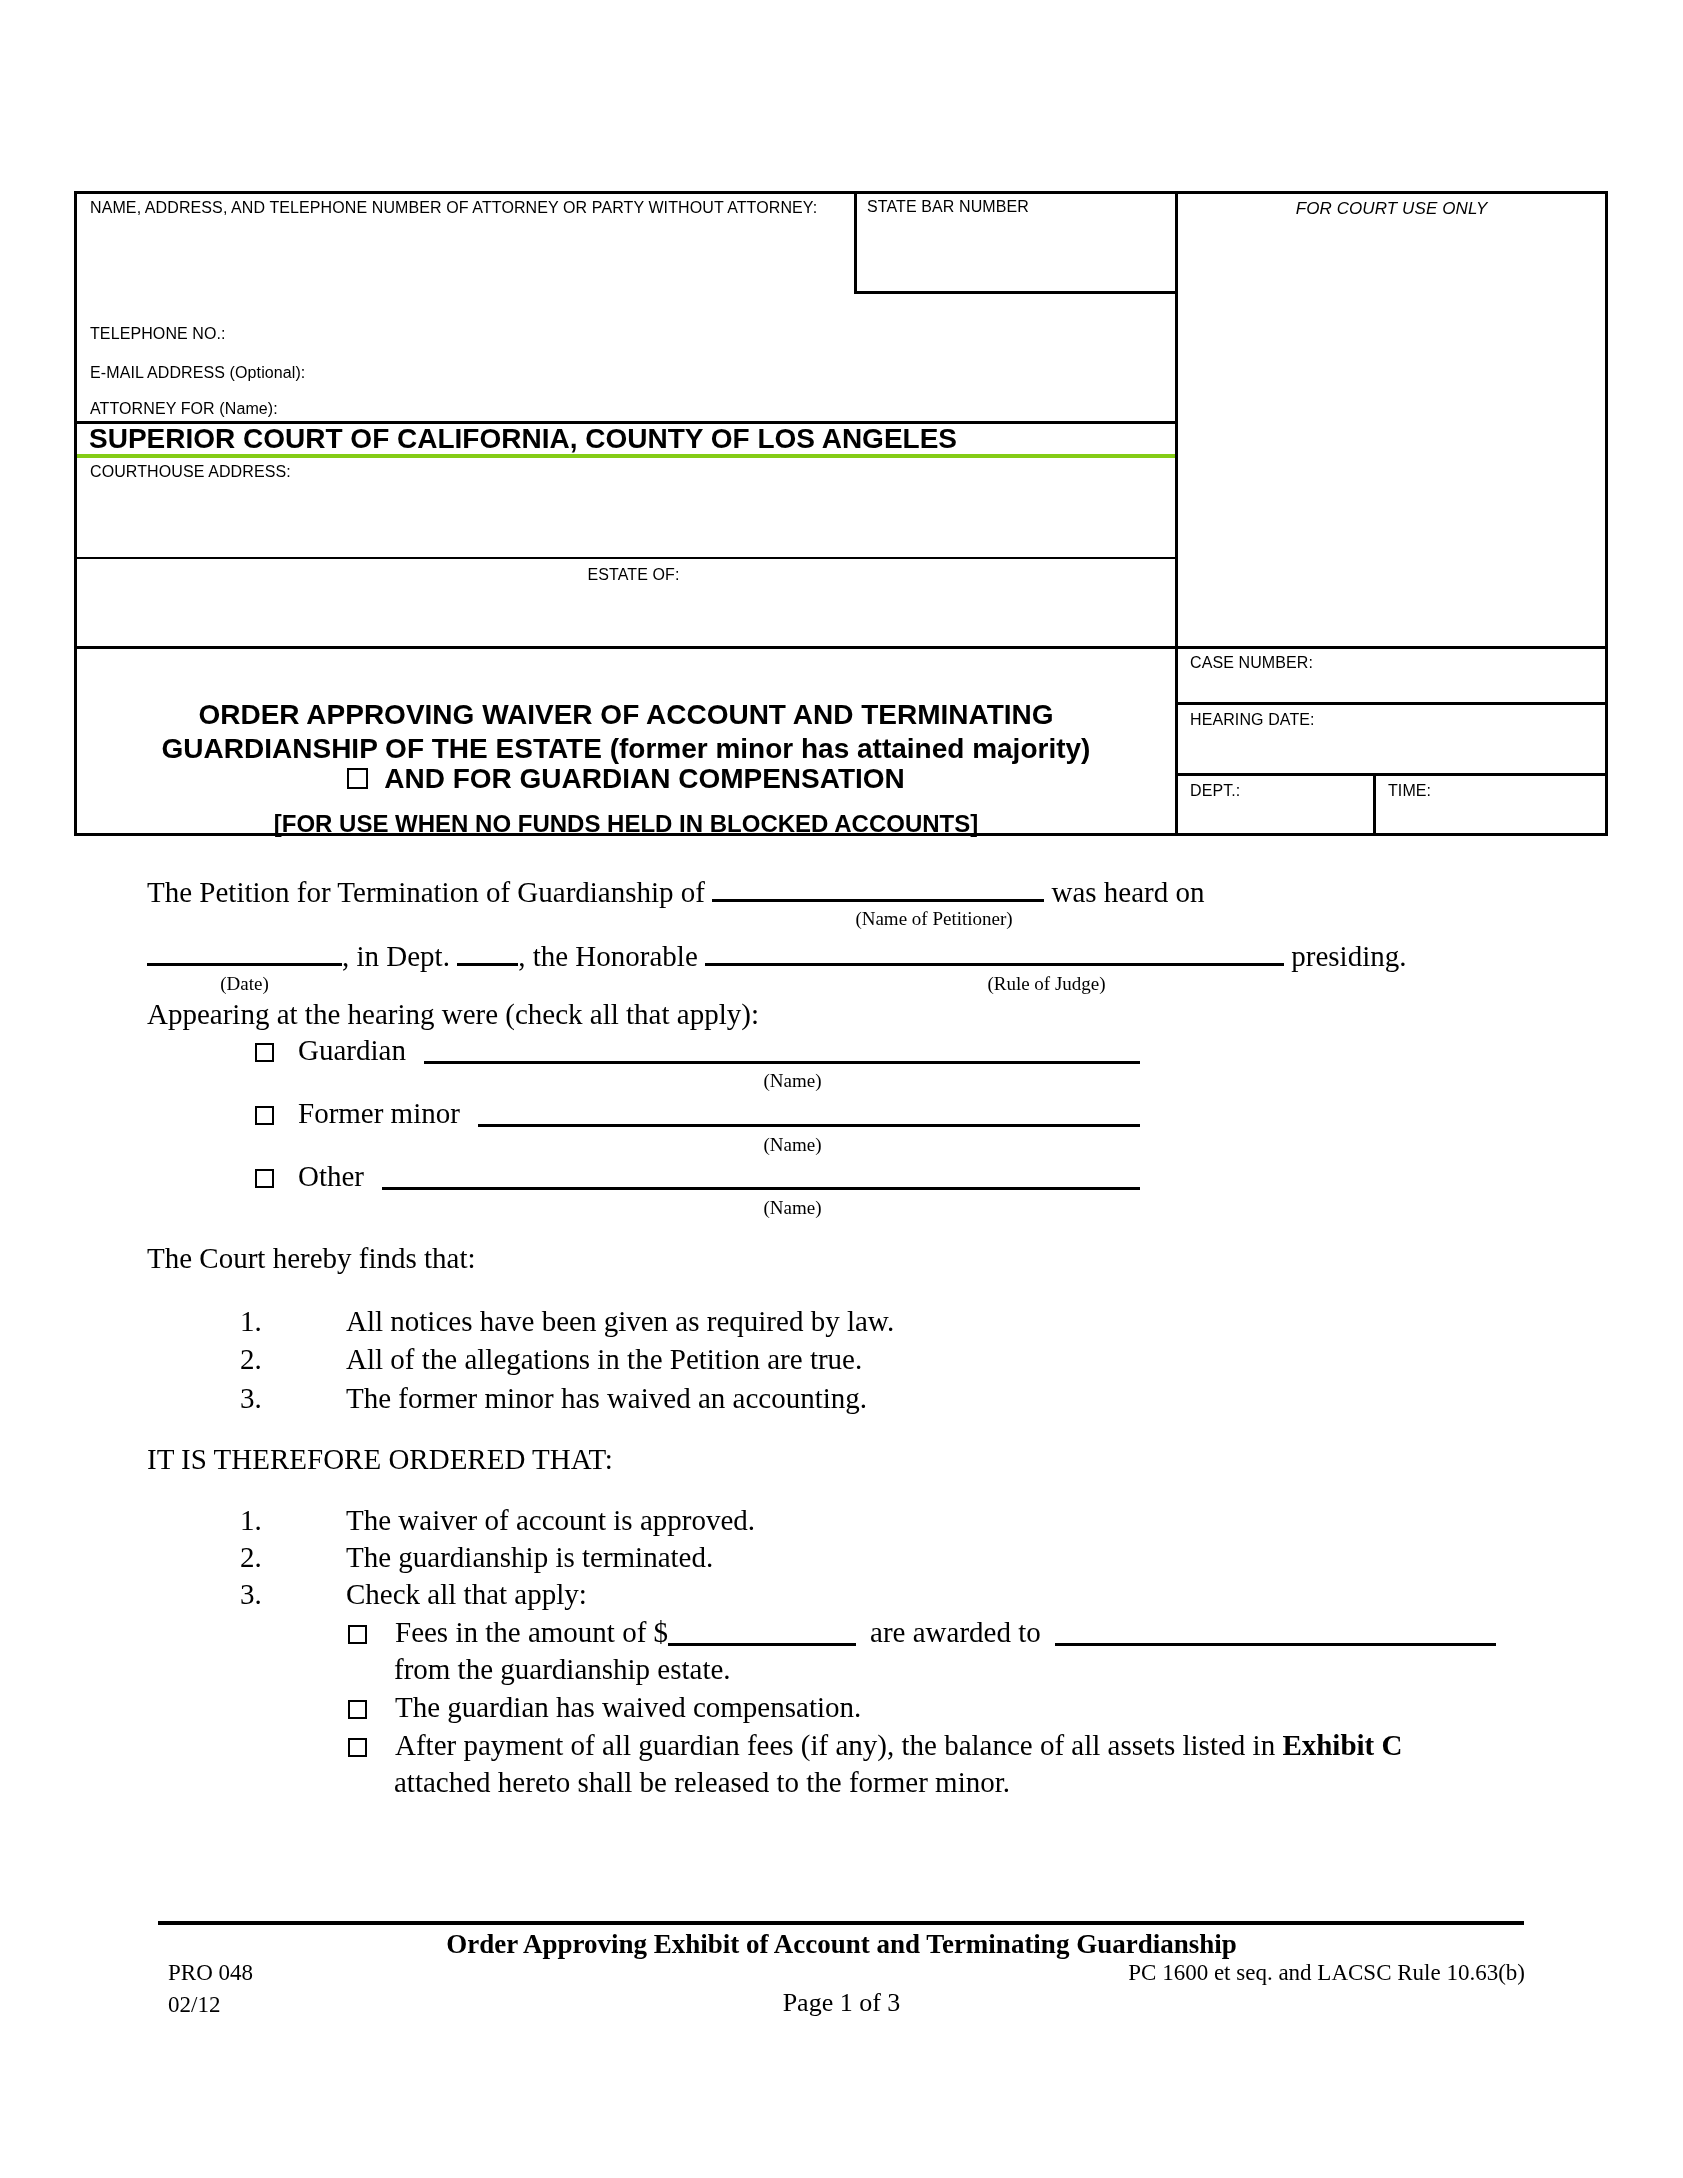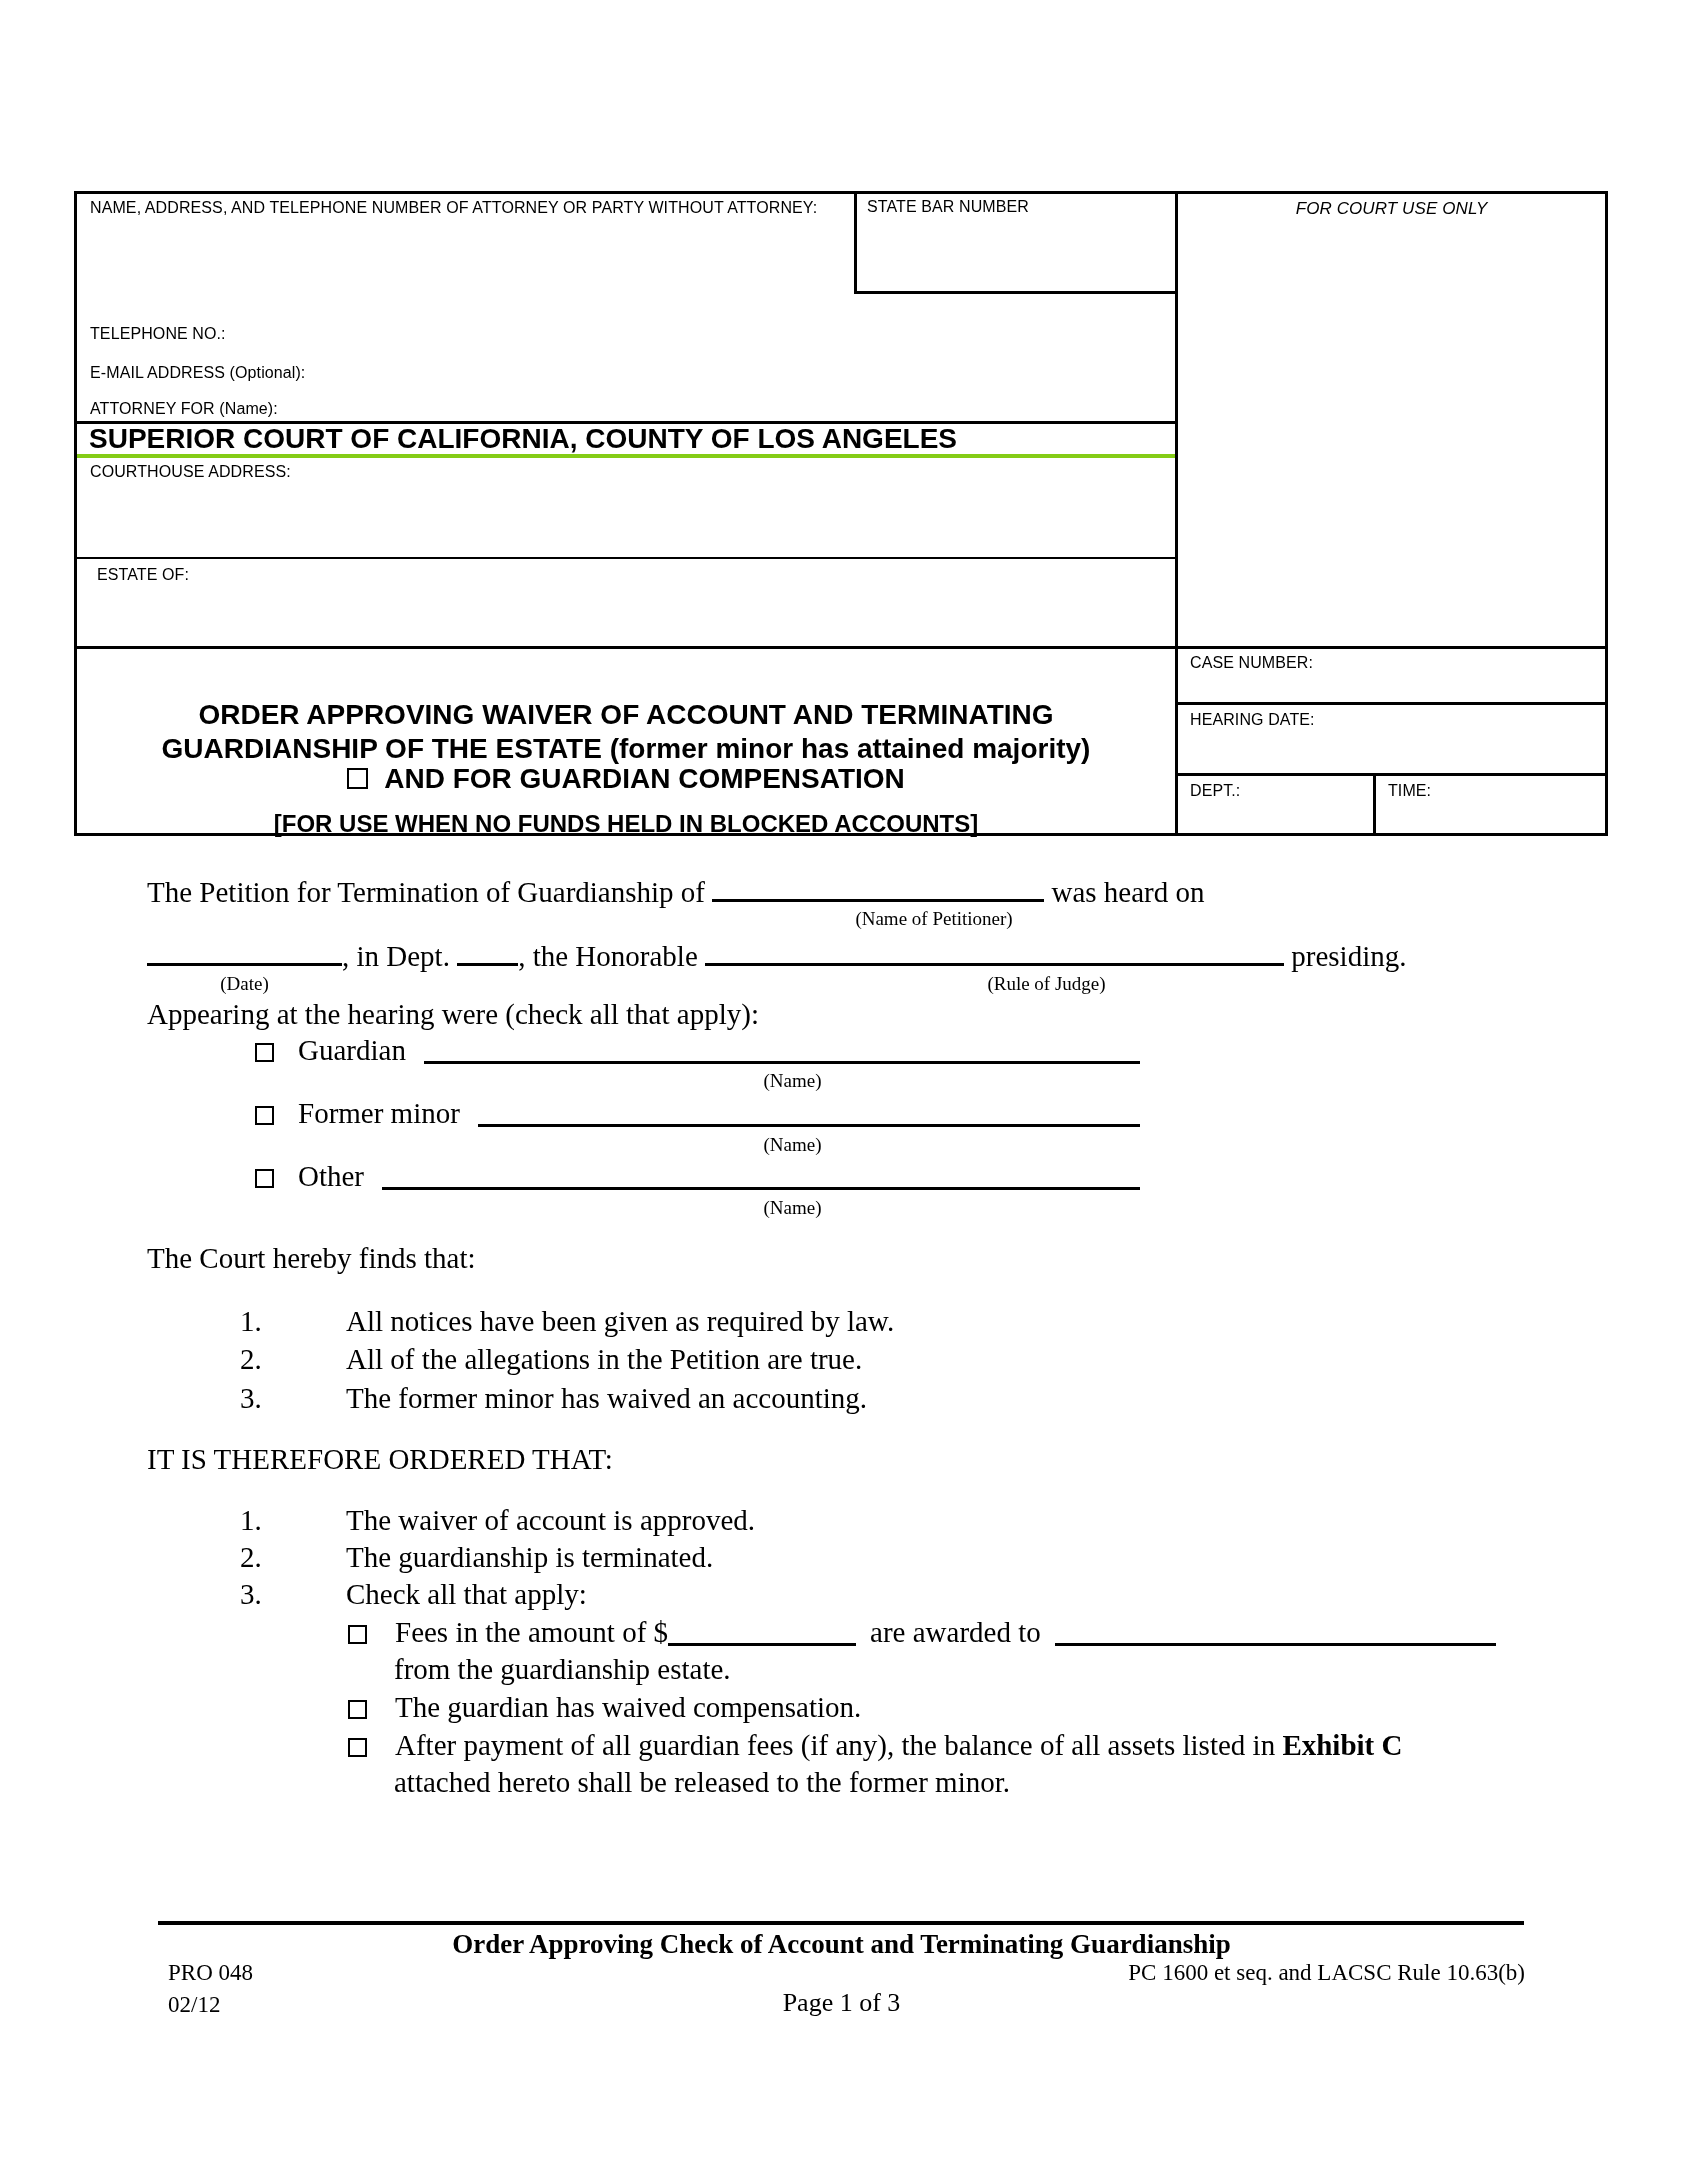--- a/index.html
+++ b/index.html
@@ -58,21 +58,21 @@
 
   <div class="abs" style="left:0;top:227px;width:1098px;height:37px;border-top:3px solid #000;border-bottom:4px solid #84cc16;box-sizing:border-box;">
     <div class="sans bold" style="font-size:28px;line-height:30px;padding-left:12px;">SUPERIOR COURT OF CALIFORNIA, COUNTY OF LOS ANGELES</div>
   </div>
 
   <div class="abs field" style="left:0;top:263px;width:1098px;height:100px;">
     <div class="lbl" style="padding:6px 0 0 13px;">COURTHOUSE ADDRESS:</div>
   </div>
 
   <div class="abs hline" style="left:0;top:363px;width:1098px;height:2px;"></div>
-  <div class="abs field" style="left:7px;top:365px;width:1098px;height:77px;">
+  <div class="abs field" style="left:1px;top:365px;width:1098px;height:77px;text-align:center;">
     <div class="lbl" style="padding:7px 0 0 13px;">ESTATE OF:</div>
   </div>
 
   <div class="abs hline" style="left:0;top:452px;width:1528px;height:3px;"></div>
 
   <div class="abs titleline center" style="left:0;top:505px;width:1098px;">ORDER APPROVING WAIVER OF ACCOUNT AND TERMINATING</div>
   <div class="abs titleline center nowrap" style="left:0;top:539px;width:1098px;"><span>GUARDIANSHIP OF THE ESTATE</span> <span>(former minor has attained majority)</span></div>
   <div class="abs titleline center" style="left:0;top:569px;width:1098px;"><span class="title-cbx"></span><span>AND FOR GUARDIAN COMPENSATION</span></div>
   <div class="abs titleline center" style="left:0;top:616px;width:1098px;font-size:24px;line-height:27px;">[FOR USE WHEN NO FUNDS HELD IN BLOCKED ACCOUNTS]</div>
 
@@ -157,18 +157,18 @@
   <span class="txt">The guardian has waived compensation.</span>
 </div>
 
 <div class="abs chkrow" style="left:348px;top:1727px;width:1228px;">
   <span class="cbx" style="margin-right:28px;"></span>
   <span class="txt"><span>After payment of all guardian fees (if any), the balance of all assets listed in</span> <span class="bold">Exhibit C</span></span>
 </div>
 <div class="abs bodyline" style="left:394px;top:1764px;">attached hereto shall be released to the former minor.</div>
 
 <div class="abs hline" style="left:158px;top:1921px;width:1366px;height:4px;"></div>
-<div class="abs serif bold center" style="left:0;top:1929px;width:1683px;font-size:27px;line-height:30px;">Order Approving Check of Account and Terminating Guardianship</div>
+<div class="abs serif bold center" style="left:0;top:1929px;width:1683px;font-size:27px;line-height:30px;">Order Approving Exhibit of Account and Terminating Guardianship</div>
 <div class="abs serif" style="left:168px;top:1960px;font-size:23px;">PRO 048</div>
 <div class="abs serif right" style="left:891px;top:1960px;width:634px;font-size:23px;">PC 1600 et seq. and LACSC Rule 10.63(b)</div>
 <div class="abs serif" style="left:168px;top:1992px;font-size:23px;">02/12</div>
 <div class="abs serif center" style="left:0;top:1988px;width:1683px;font-size:26px;">Page 1 of 3</div>
 
 
 </body></html>

